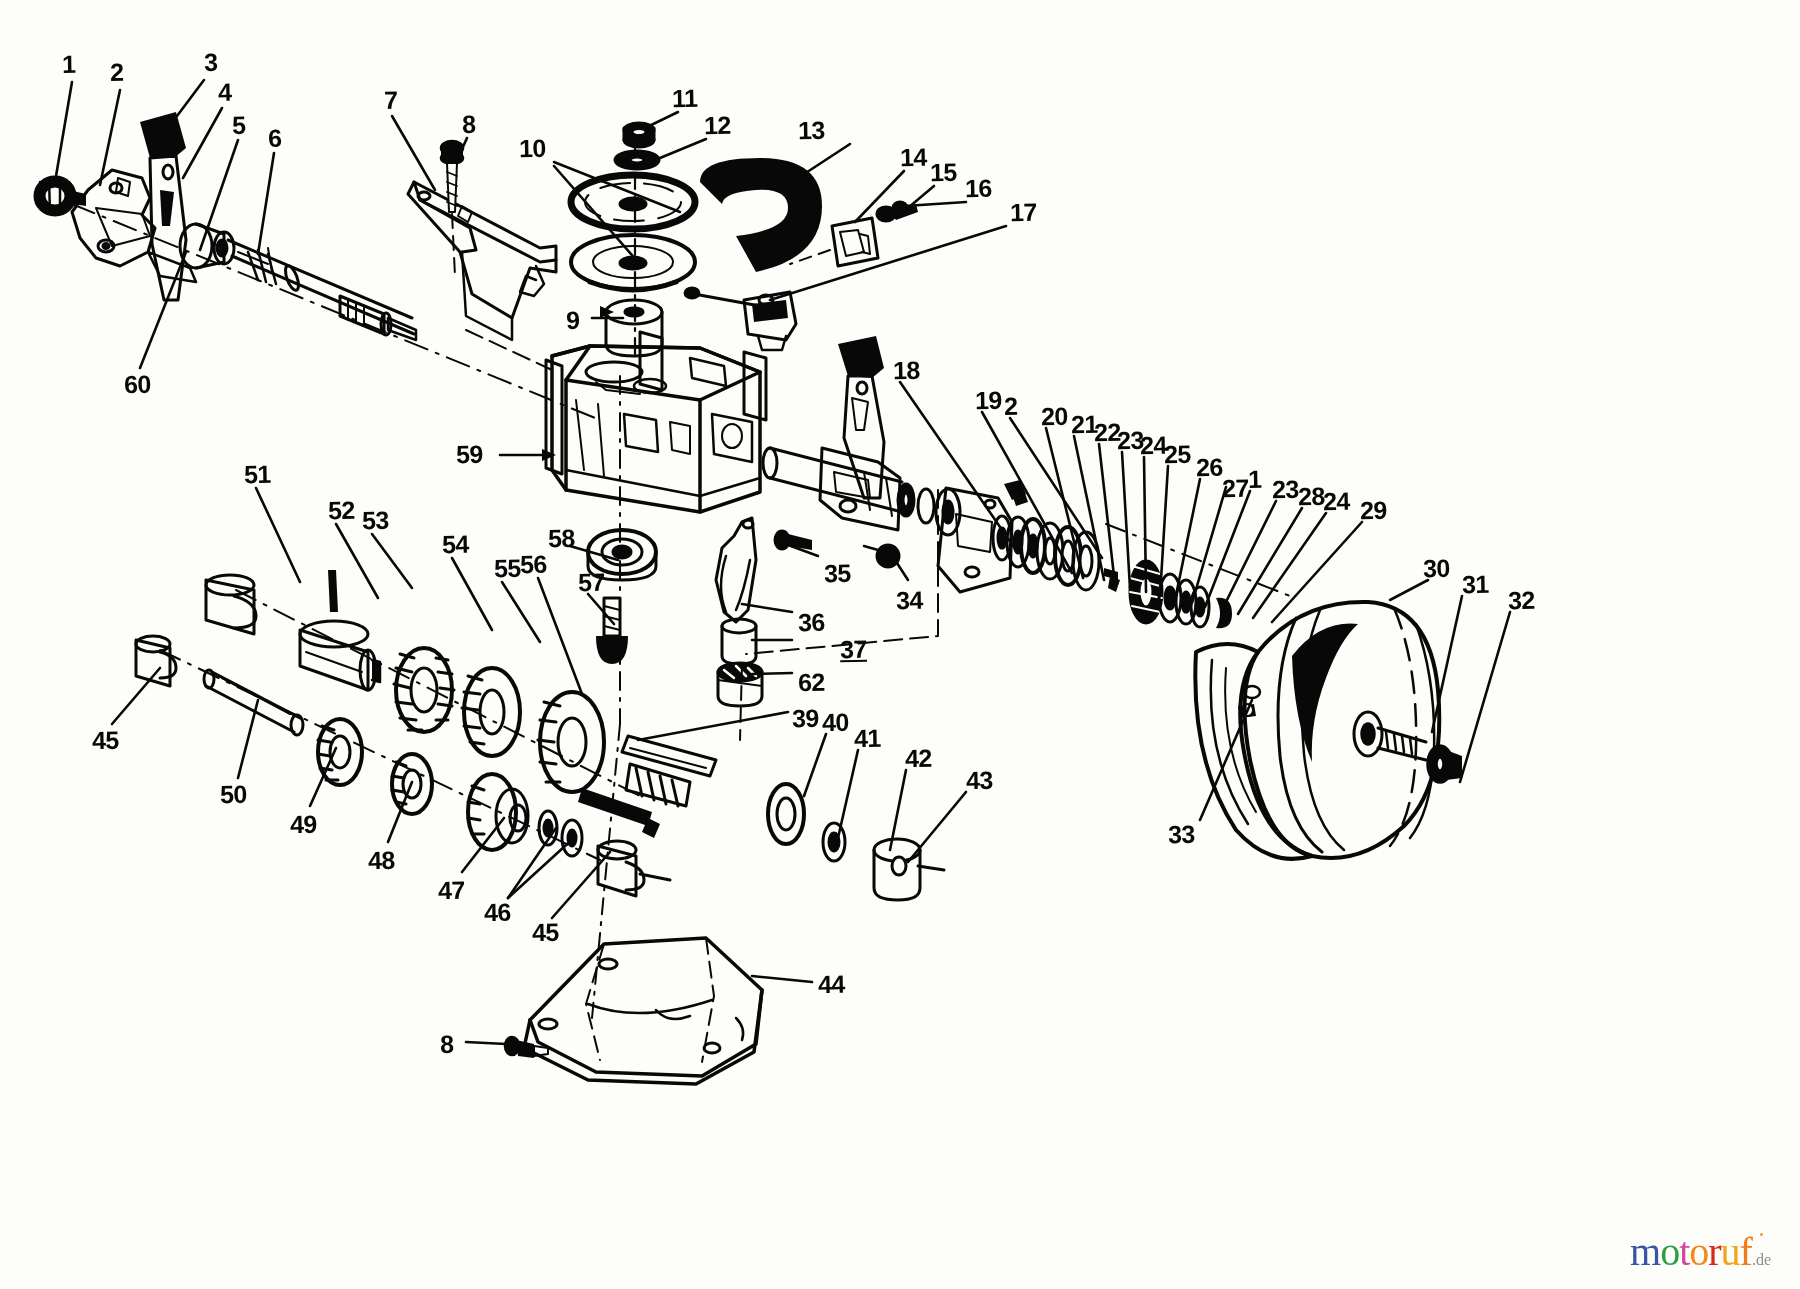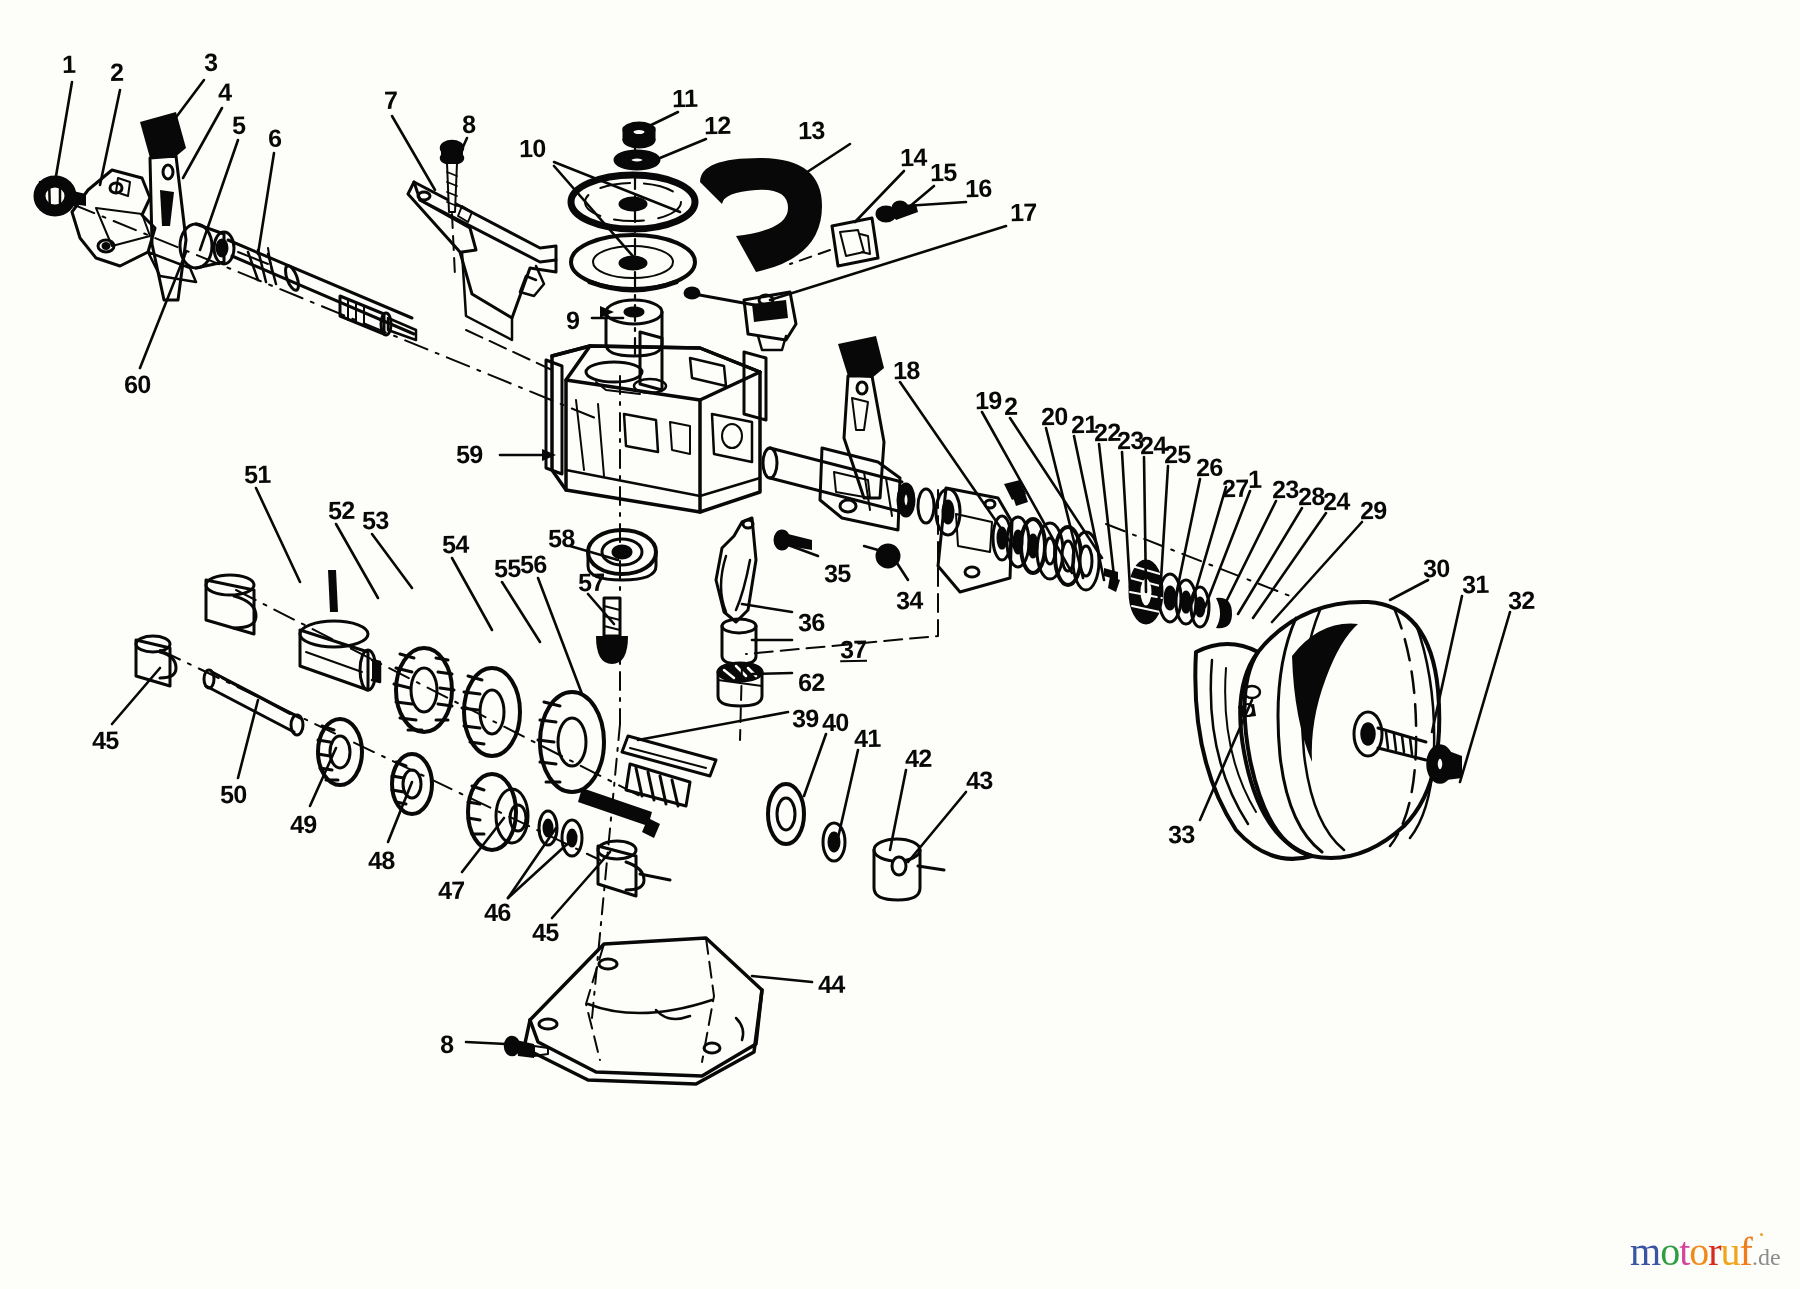--- a/index.html
+++ b/index.html
@@ -27,21 +27,21 @@
   .wm{
     position:absolute;
     left:1630px;top:1228px;
     font-family:"Liberation Serif",serif;
     font-size:40px;
     font-weight:400;
     letter-spacing:-1px;
     white-space:nowrap;
   }
   .wm span{display:inline;}
-  .wm .suffix{font-size:24px;color:#8c8c8c;letter-spacing:0;}
+  .wm .suffix{font-size:16px;color:#8c8c8c;letter-spacing:0;}
   .dot{position:absolute;width:3px;height:3px;border-radius:50%;background:#f0a020;}
 </style>
 </head>
 <body>
 
 <div id="sheet">
 
   <svg id="art" viewBox="0 0 1800 1289" xmlns="http://www.w3.org/2000/svg">
     <defs>
       <g id="hexbolt">

